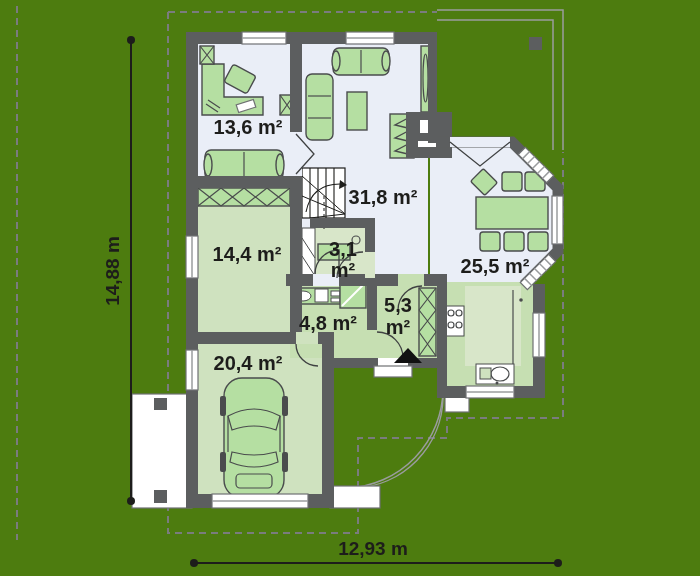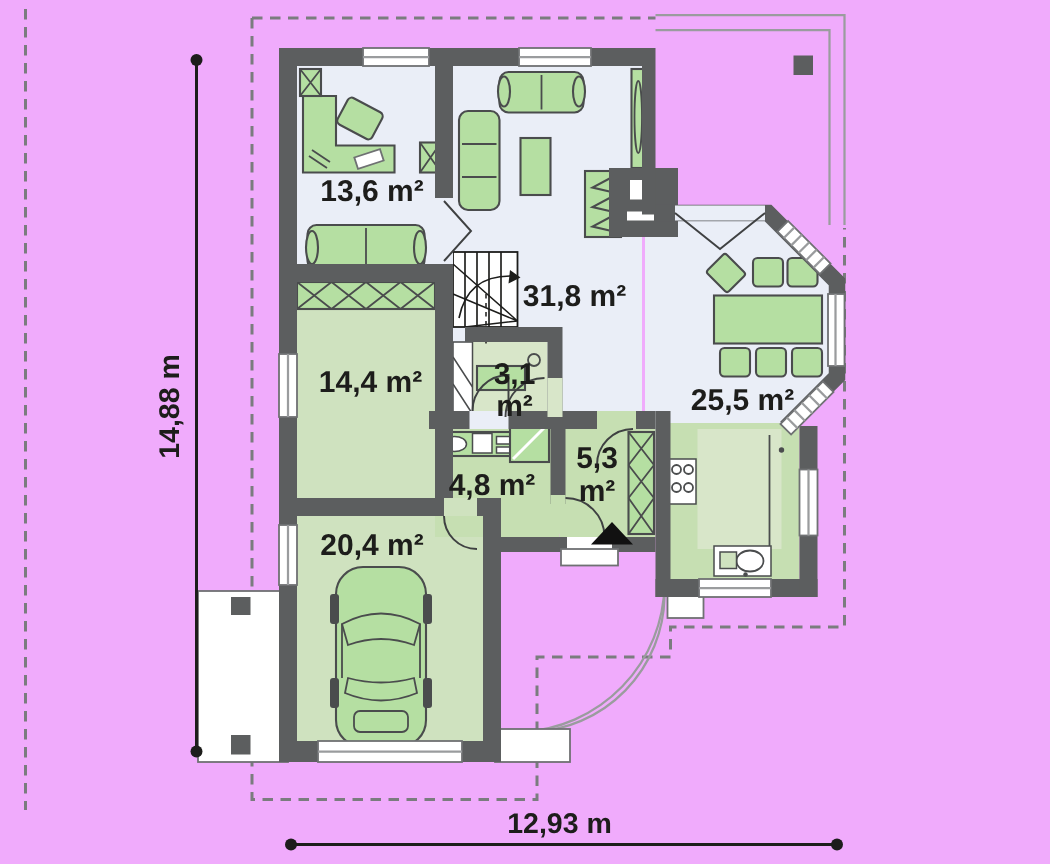--- a/index.html
+++ b/index.html
@@ -1,16 +1,16 @@
 <!DOCTYPE html>
 <html><head>
 <meta charset="utf-8">
 <style>
   html,body { margin:0; padding:0; background:#ffffff; }
-  .canvas { position:relative; width:700px; height:576px; background:#f0abfc; overflow:hidden; }
+  .canvas { position:relative; width:700px; height:576px; background:#4d7c0f; overflow:hidden; }
   svg { display:block; }
   .wall   { fill:#5c5e5f; }
   .wallln { stroke:#5c5e5f; fill:none; }
   .blue   { fill:#eaeef7; }
   .green  { fill:#cfe2bf; }
   .green2 { fill:#c6dfb2; }
   .green3 { fill:#d8e6c9; }
   .furn   { fill:#b5dfa2; stroke:#4a4c4d; stroke-width:1.4; }
   .furnln { stroke:#4a4c4d; stroke-width:1.2; fill:none; }
   .white  { fill:#ffffff; stroke:#6f7173; stroke-width:1.2; }

